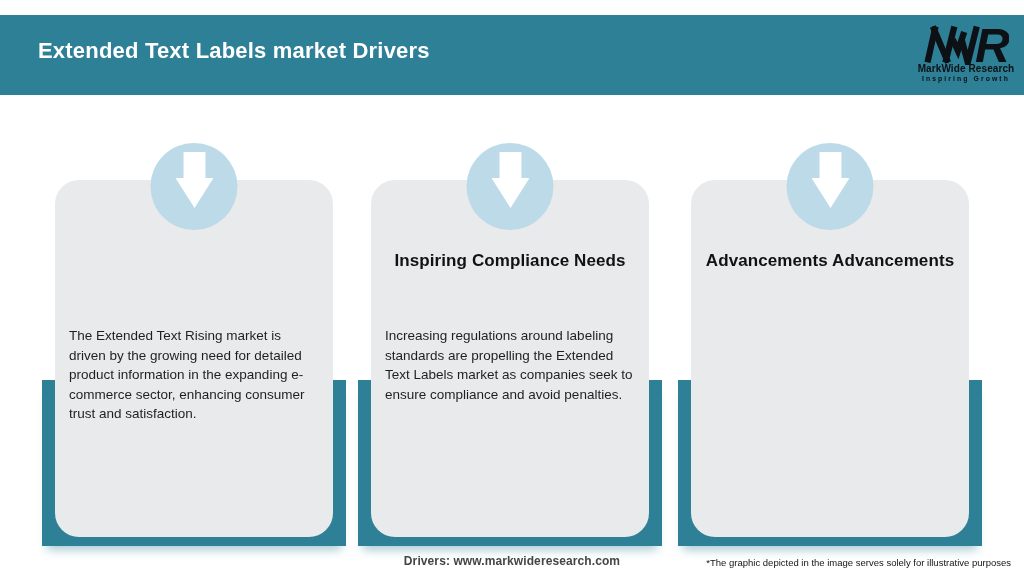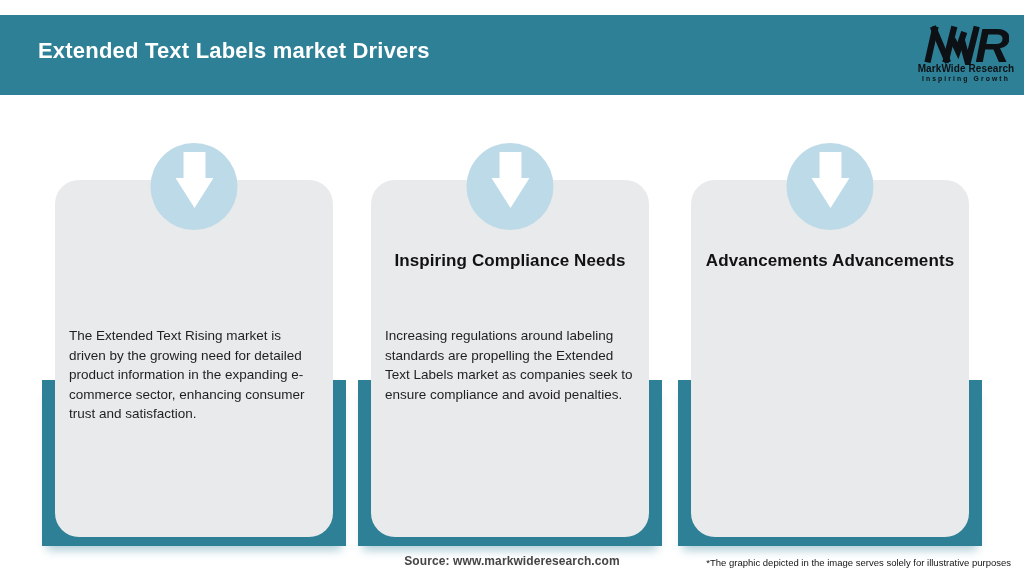--- a/index.html
+++ b/index.html
@@ -114,16 +114,16 @@
     <div class="shadow-rect"></div>
     <div class="card"></div>
     <div class="icon-circle">
       <svg class="arrow-svg" width="38" height="56" viewBox="0 0 38 56">
         <polygon fill="#ffffff" points="8,0 30,0 30,26 38,26 19,56 0,26 8,26"></polygon>
       </svg>
     </div>
     <div class="card-title">Advancements Advancements</div>
   </div>
 
-  <div class="source-line">Source: www.markwideresearch.com</div>
+  <div class="source-line">Drivers: www.markwideresearch.com</div>
   <div class="disclaimer">*The graphic depicted in the image serves solely for illustrative purposes</div>
 
 </div>
 
 </body></html>

